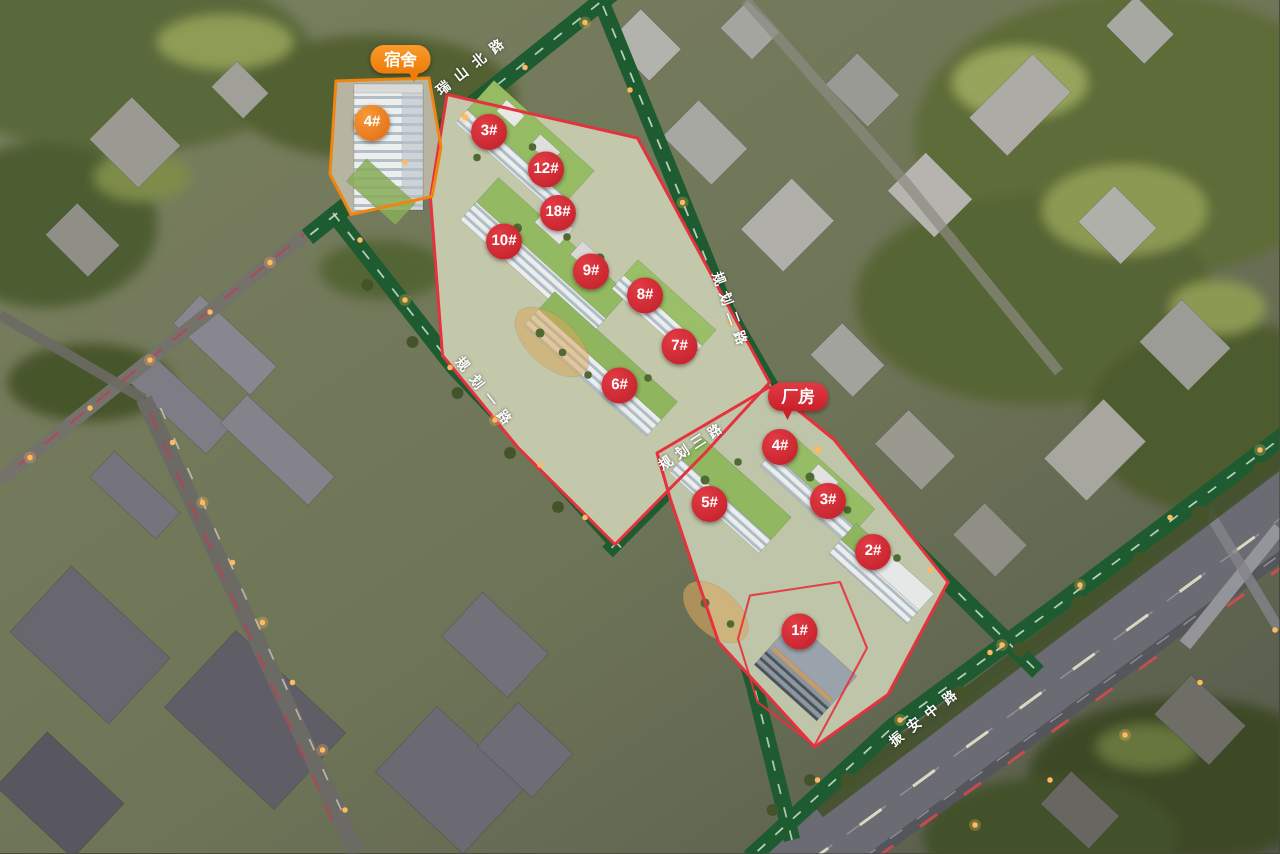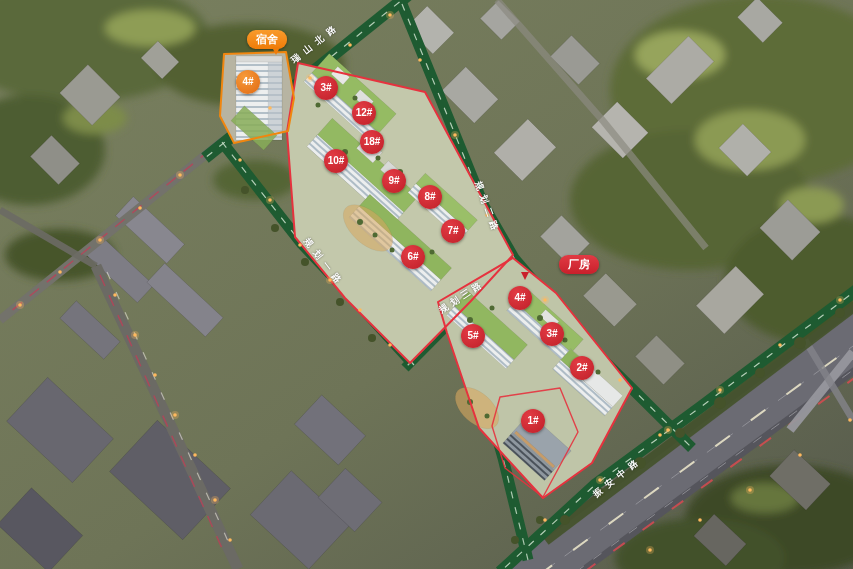--- a/index.html
+++ b/index.html
@@ -15,21 +15,21 @@
     color:#fff;font-weight:bold;font-size:10px;line-height:24px;text-align:center;
     box-shadow:0 1px 3px rgba(0,0,0,.45);letter-spacing:0;
   }
   .badge.orange{background:radial-gradient(circle at 35% 30%, #f79a3a, #e06a12);}
   .plot-label{
     position:absolute;padding:2px 9px;border-radius:9px;color:#fff;
     font-weight:bold;font-size:11px;white-space:nowrap;
     box-shadow:0 1px 3px rgba(0,0,0,.4);
   }
   .plot-label.orange{background:linear-gradient(#f99b2c,#ef7c08);}
-  .plot-label.red{background:linear-gradient(#e13a44,#c9202b);margin-left:47px;}
+  .plot-label.red{background:linear-gradient(#e13a44,#c9202b);}
   .ptr{position:absolute;width:0;height:0;border-style:solid;}
   .ptr.orange{border-width:8px 4px 0 4px;border-color:#ef7c08 transparent transparent transparent;}
   .ptr.red{border-width:8px 4px 0 4px;border-color:#c9202b transparent transparent transparent;}
   .roadname{
     position:absolute;color:#fff;font-size:9px;font-weight:bold;
     letter-spacing:6px;white-space:nowrap;text-shadow:0 0 2px rgba(0,0,0,.6);
     transform-origin:center;
   }
 </style>
 </head>

